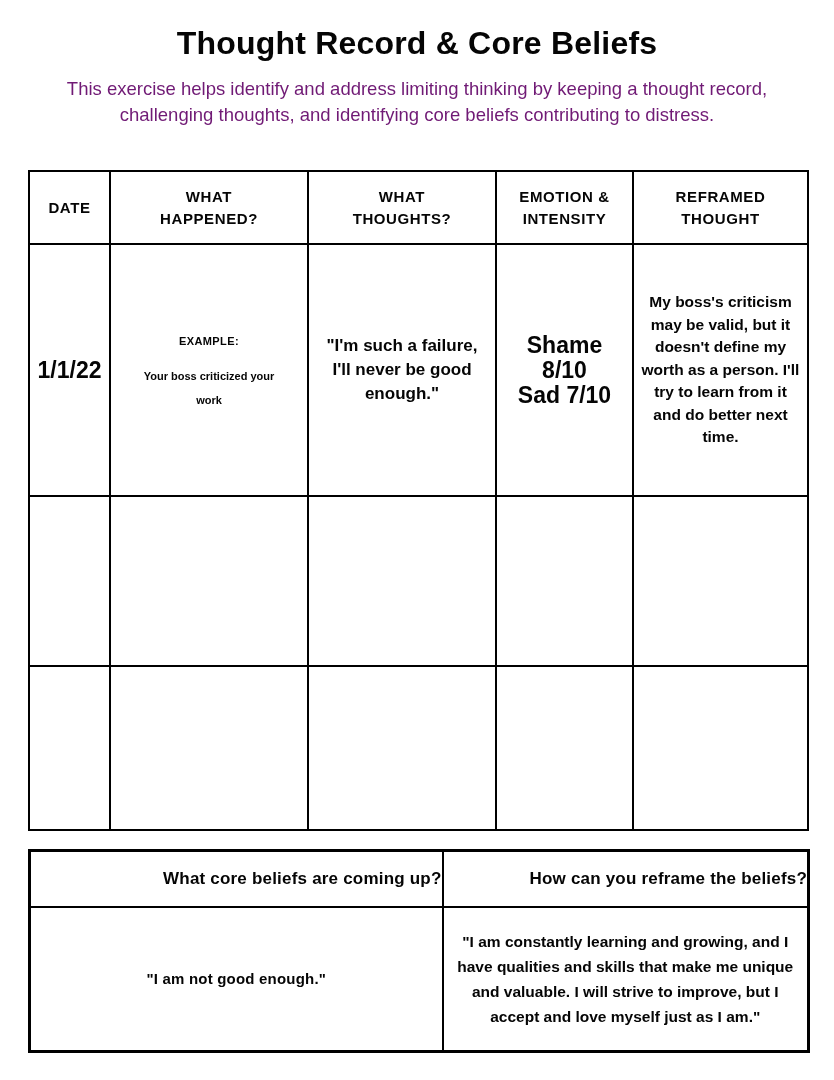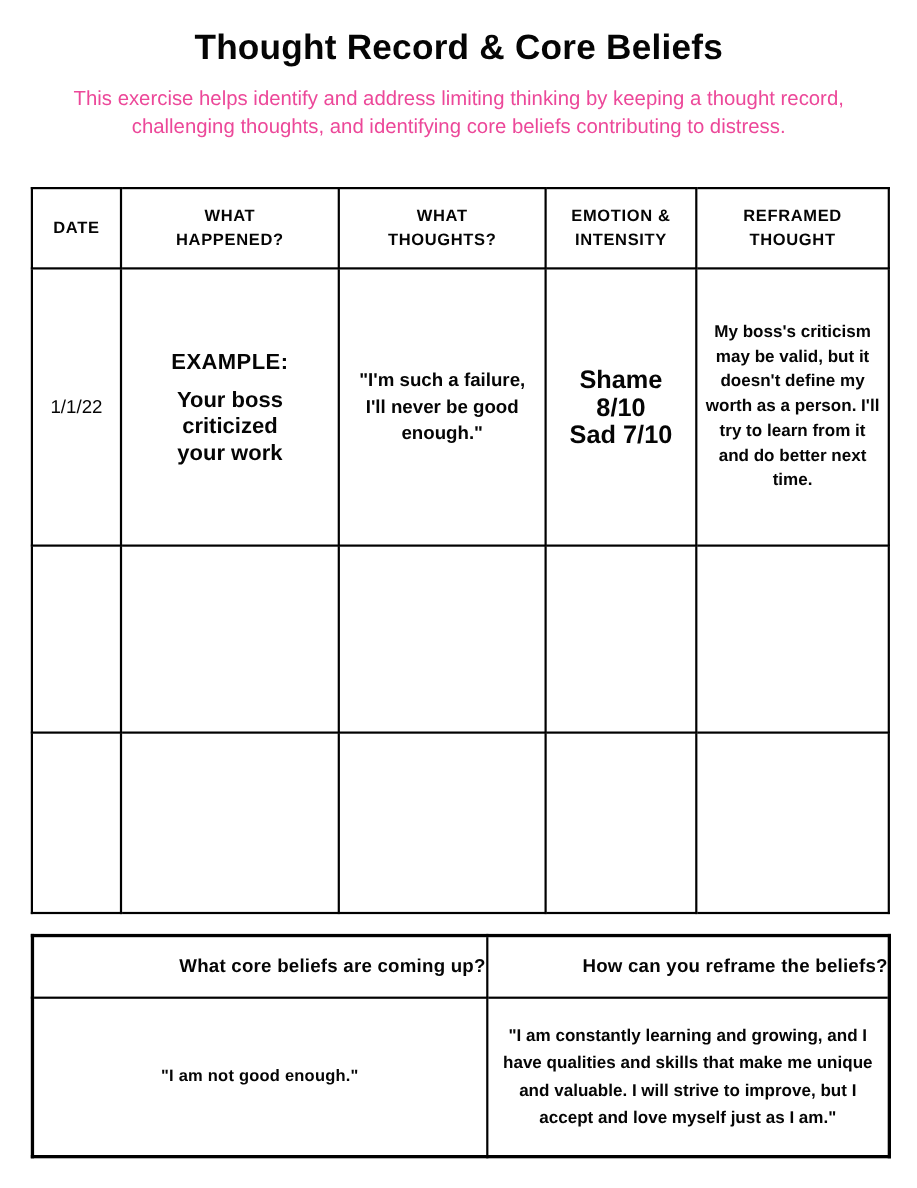--- a/index.html
+++ b/index.html
@@ -22,21 +22,21 @@
     letter-spacing: 0.2px;
     color: #050505;
   }
   .intro {
     margin: 14px auto 0;
     max-width: 792px;
     text-align: center;
     font-size: 18.5px;
     line-height: 26px;
     font-weight: 400;
-    color: #ec4899;
+    color: #701a75;
   }
   table {
     border-collapse: collapse;
     table-layout: fixed;
     margin-left: 28px;
   }
   .main-table { margin-top: 42px; width: 779px; }
   .main-table th, .main-table td {
     border: 2px solid #000;
     text-align: center;
@@ -47,22 +47,22 @@
     font-size: 15px;
     font-weight: 700;
     letter-spacing: 0.6px;
     line-height: 22px;
     padding: 0 4px;
   }
   .main-table th span { display: inline-block; max-width: 112px; }
   .example-row td { height: 252px; }
   .blank-row-2 td { height: 170px; }
   .blank-row-3 td { height: 164px; }
-  .cell-date { font-size: 17px; font-weight: 400; }
-  .cell-happened { font-size: 20px; font-weight: 700; line-height: 24px; padding: 0 33px; }
+  .cell-date { font-size: 23px; font-weight: 700; }
+  .cell-happened { font-size: 11px; font-weight: 700; line-height: 24px; padding: 0 19px; }
   .ex-label { margin-bottom: 11px; letter-spacing: 0.4px; }
   .cell-thoughts { font-size: 17px; font-weight: 700; line-height: 24px; padding: 0 9px; }
   .cell-emotion { font-size: 23px; font-weight: 700; line-height: 25px; padding: 0 8px; }
   .cell-reframed { font-size: 15.5px; font-weight: 700; line-height: 22.5px; padding: 0 7px; }
   .beliefs-table { margin-top: 18px; width: 779px; }
   .beliefs-table th, .beliefs-table td {
     border: 2px solid #000;
     text-align: center;
     vertical-align: middle;
   }

